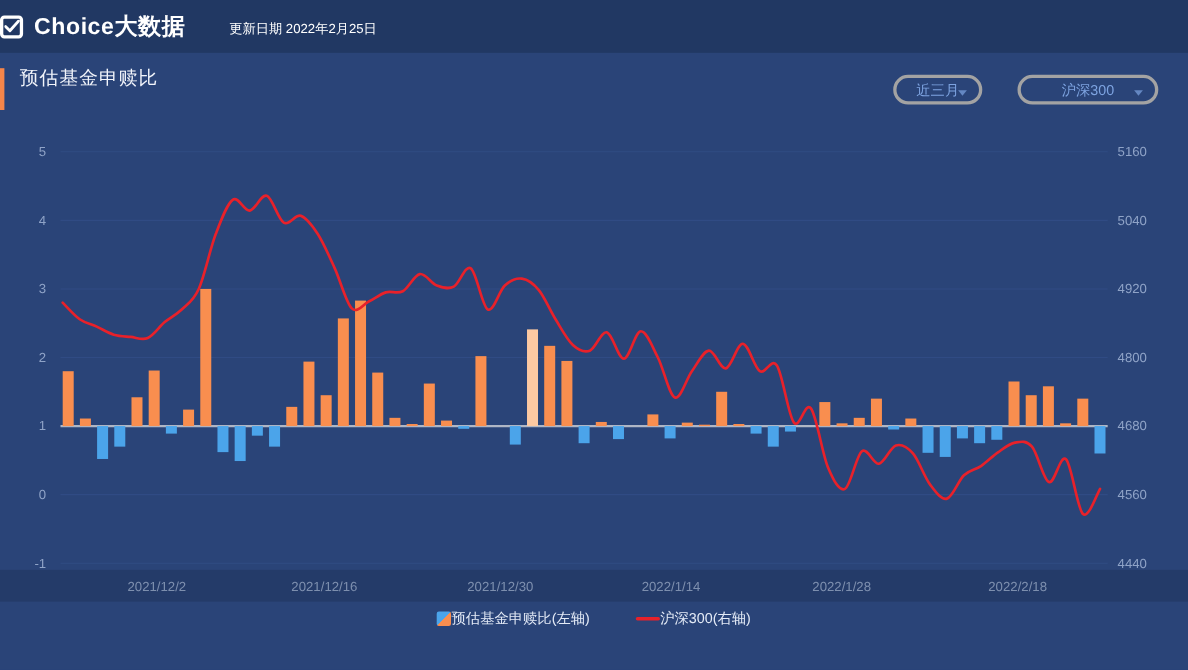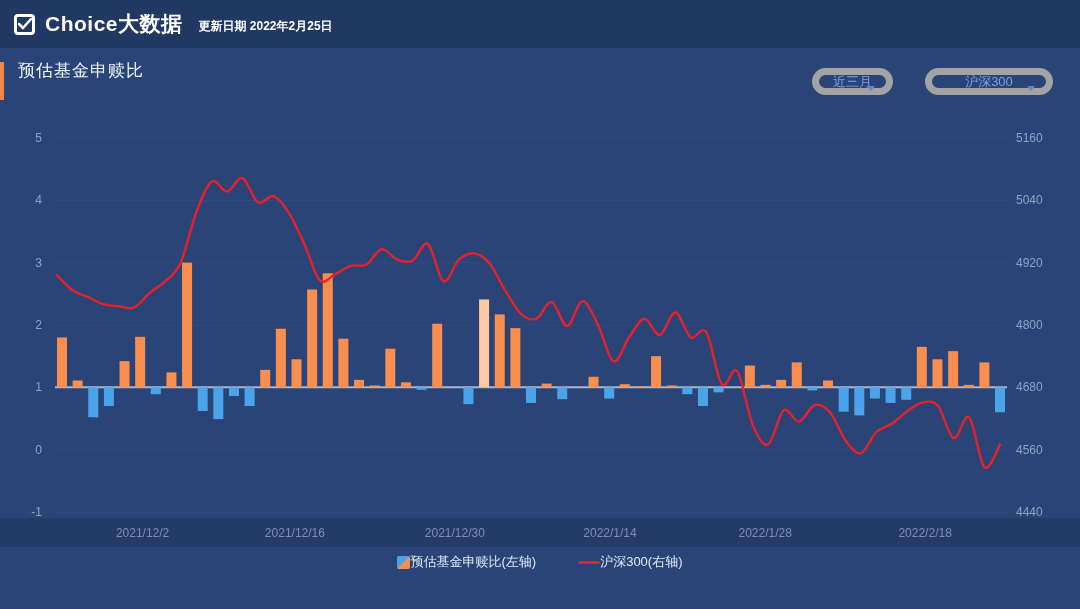--- a/index.html
+++ b/index.html
@@ -4,35 +4,35 @@
 <style>
   * { margin:0; padding:0; box-sizing:border-box; }
   html,body { width:1080px; height:609px; overflow:hidden; }
   body {
     font-family:"Liberation Sans","DejaVu Sans",sans-serif;
     background:#2a4478; position:relative; color:#fff;
   }
   
   .app-header {
     position:absolute; top:0; left:0; width:1080px; height:48px;
-    background:#213863; display:flex; align-items:center; padding-left:14px;
+    background:#213863; display:flex; align-items:center; 
   }
   .logo-box {
     width:21px; height:21px; border:3px solid #fff; border-radius:4px;
     display:flex; align-items:center; justify-content:center; margin-right:10px;
   }
   .logo-box svg { width:14px; height:12px; }
   .app-title { font-size:21px; font-weight:bold; letter-spacing:0.5px; }
-  .update-date { font-size:12px; font-weight:bold; margin-left:16px; margin-top:4px; }
+  .update-date { font-size:12px; font-weight:normal; margin-left:40px; margin-top:4px; }
   
   .section-accent { position:absolute; left:0; top:62px; width:4px; height:38px; background:#f5864a; }
   .page-title { position:absolute; left:18px; top:59px; font-size:17px; color:#f2f5fb; letter-spacing:1px; }
   
   .pill {
-    position:absolute; top:68px; height:27px; border:7px solid #a3a3a3; border-radius:14px;
+    position:absolute; top:68px; height:27px; border:3px solid #a3a3a3; border-radius:14px;
     display:flex; align-items:center; justify-content:center;
     font-size:13px; color:#7da3e0; cursor:pointer; background:transparent;
   }
   .pill-range { left:812px; width:81px; }
   .pill-index { left:925px; width:128px;align-items:center; }
   .caret {
     position:absolute; right:11px; top:11px; width:0; height:0;
     border-left:4px solid transparent; border-right:4px solid transparent;
     border-top:5px solid #6487c2;
   }

